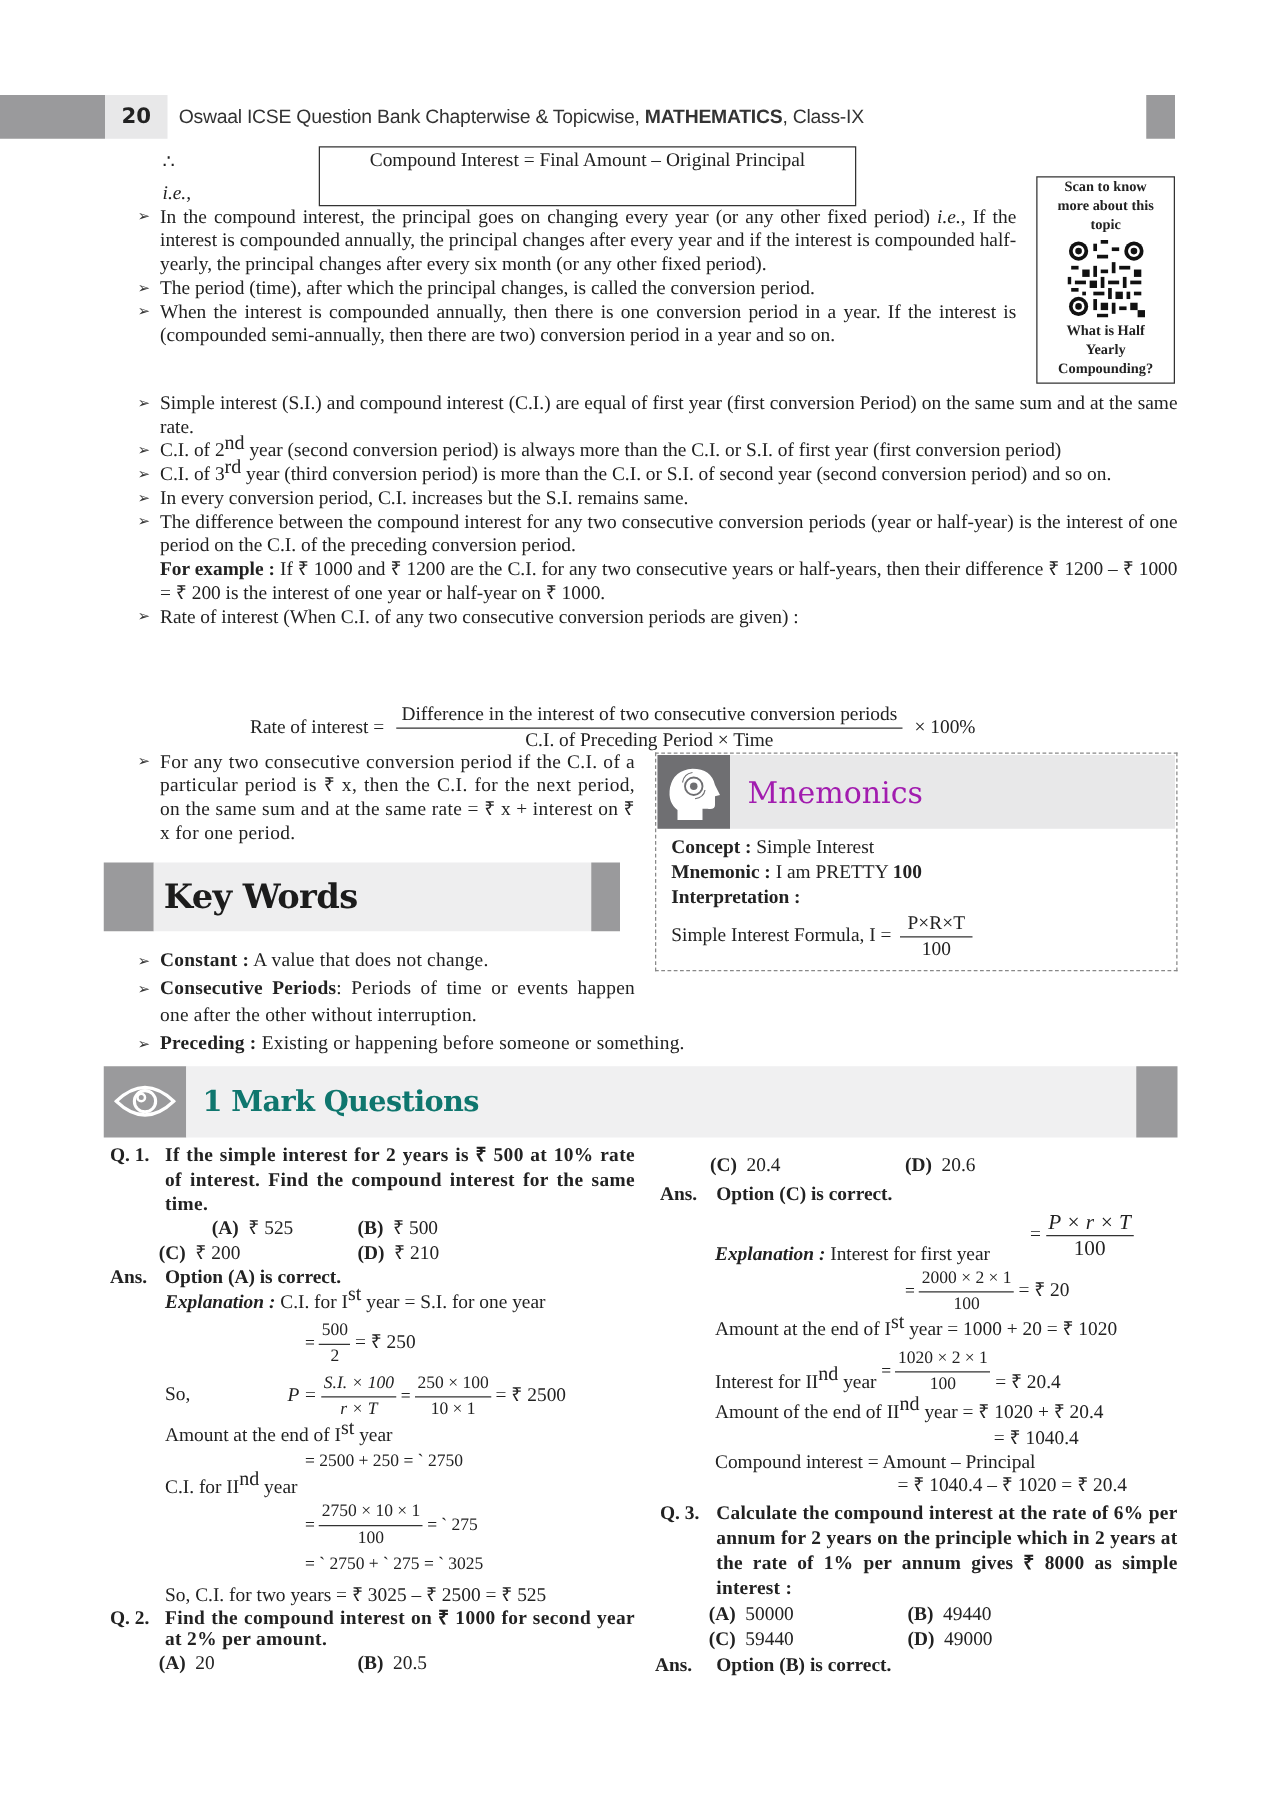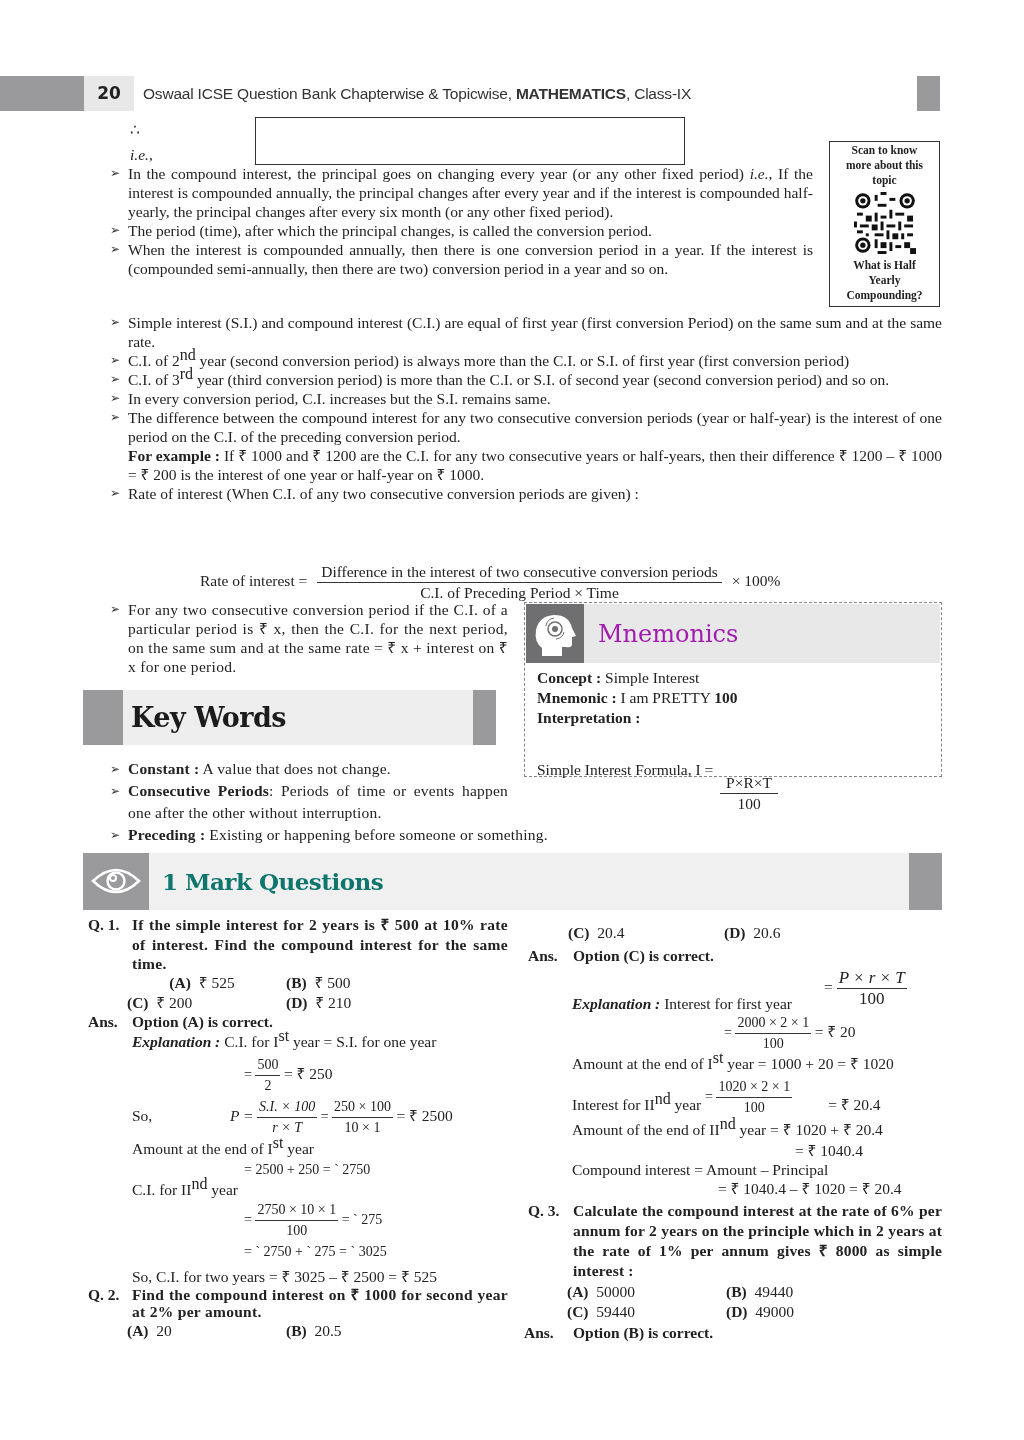--- a/index.html
+++ b/index.html
@@ -62,20 +62,21 @@
 <body>
 
 <div class="abs hdr-left"></div>
 <div class="abs hdr-num">20</div>
 <div class="abs hdr-title"><span>Oswaal ICSE Question Bank Chapterwise &amp; Topicwise, </span><b>MATHEMATICS</b><span>, Class-IX</span></div>
 <div class="abs hdr-right"></div>
 
 <div class="abs therefore">∴</div>
 <div class="abs ie">i.e.,</div>
 <div class="abs fbox">
+  <div>Compound Interest  = Final Amount – Original Principal</div>
 </div>
 
 <div class="abs qr">
   <div style="padding:0 8px;">Scan to know more about this topic</div>
   <svg class="qr-code" viewBox="0 0 21 21">
     <rect width="21" height="21" fill="#fff"></rect>
     <g fill="#111">
       <circle cx="3" cy="3" r="2.6"></circle>
         <circle cx="3" cy="3" r="1.6" fill="#fff"></circle>
         <circle cx="3" cy="3" r="0.9"></circle>
@@ -174,21 +175,21 @@
 </div>
 <div class="abs mn-title">Mnemonics</div>
 
 <div class="abs" style="left:537px; top:668px; width:395px; line-height:20px;">
   <div><b>Concept :</b><span> Simple Interest</span></div>
   <div><b>Mnemonic :</b><span> I am PRETTY </span><b>100</b></div>
   <div><b>Interpretation :</b></div>
   <div style="margin-top:1px;">
     <span>Simple Interest Formula, I =</span>
     <span class="frac" style="margin-left:3px;">
-      <span class="num" style="padding:0 6px;margin-top:44px;">P×R×T</span>
+      <span class="num" style="padding:0 6px;">P×R×T</span>
       <span class="den">100</span>
     </span>
   </div>
 </div>
 
 <div class="abs q-bar-l">
   <svg width="66" height="57" viewBox="0 0 66 57">
     <path d="M10 28 Q33 6 56 28 Q33 50 10 28 Z" fill="none" stroke="#fff" stroke-width="2.5"></path>
     <circle cx="33" cy="28" r="8.5" fill="none" stroke="#fff" stroke-width="2.5"></circle>
     <circle cx="30" cy="25" r="3" fill="none" stroke="#fff" stroke-width="2"></circle>
@@ -265,21 +266,21 @@
 <div class="abs" style="left:724px; top:1013px; font-size:14px; white-space:nowrap;">
   = <span class="frac"><span class="num">2000 × 2 × 1</span><span class="den">100</span></span>
   <span style="font-size:15.5px;">= ₹ 20</span>
 </div>
 <div class="abs" style="left:572px; top:1054px; white-space:nowrap;">
   <span>Amount at the end of I</span><sup>st</sup><span> year = 1000 + 20 = ₹ 1020</span>
 </div>
 <div class="abs" style="left:572px; top:1077px; white-space:nowrap;">
   <span style="position:relative; top:9px;"><span>Interest for II</span><sup>nd</sup><span> year</span></span>
   <span style="font-size:14px;">= <span class="frac"><span class="num">1020 × 2 × 1</span><span class="den">100</span></span></span>
-  <span style="position:relative; top:9px;margin-left:32px;">= ₹ 20.4</span>
+  <span style="position:relative; top:9px;">= ₹ 20.4</span>
 </div>
 <div class="abs" style="left:572px; top:1120px; white-space:nowrap;">
   <span>Amount of the end of II</span><sup>nd</sup><span> year = ₹ 1020 + ₹ 20.4</span>
 </div>
 <div class="abs" style="left:795px; top:1141px; white-space:nowrap;">= ₹ 1040.4</div>
 <div class="abs" style="left:572px; top:1160px; white-space:nowrap;">Compound interest = Amount – Principal</div>
 <div class="abs" style="left:718px; top:1179px; white-space:nowrap;">= ₹ 1040.4 – ₹ 1020 = ₹ 20.4</div>
 
 <div class="abs" style="left:528px; top:1201px; width:414px; line-height:20px;">
   <span class="qlbl">Q. 3.</span>

